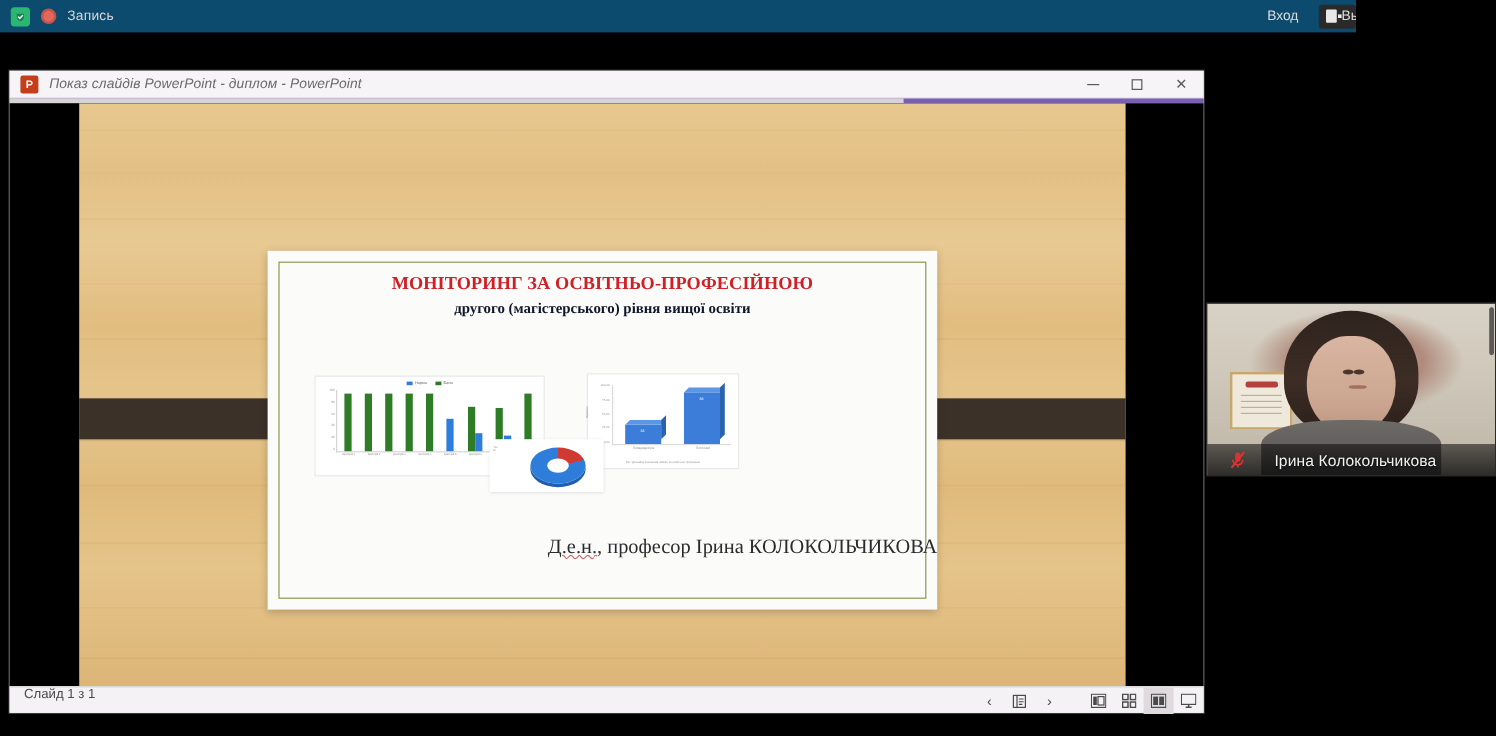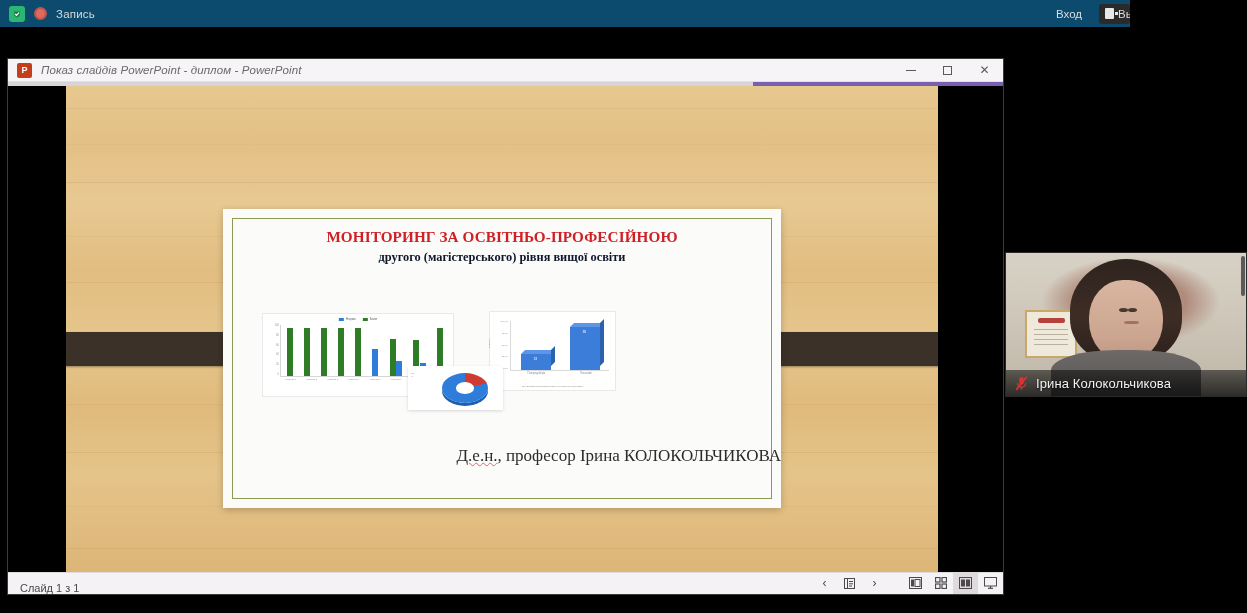--- a/index.html
+++ b/index.html
@@ -270,21 +270,21 @@
     text-decoration: underline;
     text-decoration-color: #d06b6b;
     text-decoration-style: wavy;
     text-decoration-thickness: 1px;
   }
 
   
   .ppt-statusbar {
     position: absolute; left: 0; bottom: 0; width: 995px; height: 22px;
     background: #f4f2f4; border-top: 1px solid #e0dde0;
-    display: flex; align-items: flex-end;
+    display: flex; align-items: flex-start;
   }
   .status-text { font-size: 11px; color: #4a4a4a; padding-left: 12px; }
   .status-tools { margin-left: auto; display: flex; align-items: center; }
   .tool-btn {
     width: 25px; height: 22px;
     display: flex; align-items: center; justify-content: center;
     color: #4a4a4a; font-size: 12px;
   }
   .tool-btn.active { background: #dedade; }
   .tool-gap { width: 16px; }
@@ -335,21 +335,21 @@
     width: 56%; height: 5px; background: #b4413c; border-radius: 2px;
   }
   .vid-frame-pic::after {
     content: ""; position: absolute; left: 14%; top: 38%;
     width: 72%; height: 1px; background: #b9b0a0;
     box-shadow: 0 5px 0 #b9b0a0, 0 10px 0 #b9b0a0, 0 15px 0 #b9b0a0;
   }
   .vid-namebar {
     position: absolute; left: 0; bottom: 0; width: 100%; height: 26px;
     background: linear-gradient(180deg, rgba(10,10,10,.55), rgba(10,10,10,.80));
-    display: flex; align-items: center; gap: 8px; padding-left: 9px;
+    display: flex; align-items: center; gap: 24px; padding-left: 19px;
   }
   .mic-muted { position: relative; width: 13px; height: 15px; flex: 0 0 auto; }
   .mic-muted svg { display: block; }
   .vid-name {
     color: #f2f2f2; font-size: 13px; letter-spacing: .1px;
     text-shadow: 0 1px 2px rgba(0,0,0,.9);
     white-space: nowrap; overflow: hidden;
   }
   .vid-scroll {
     position: absolute; right: 1px; top: 3px; width: 4px; height: 40px;

